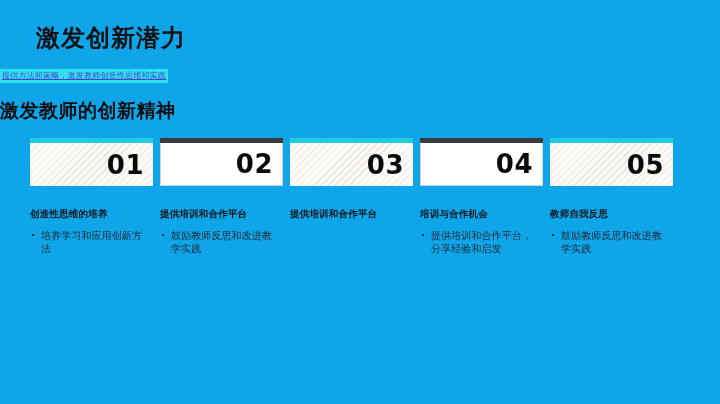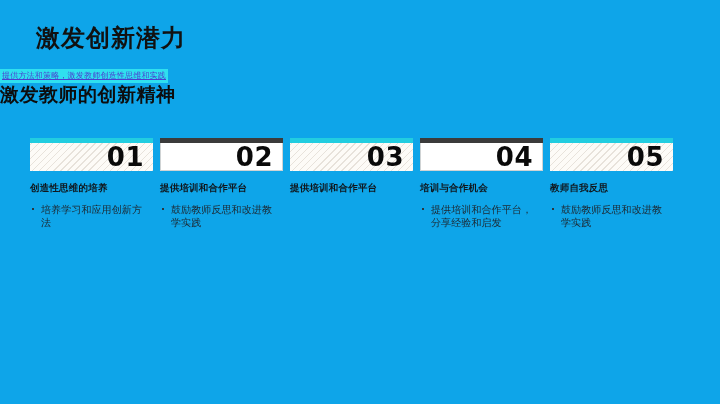--- a/index.html
+++ b/index.html
@@ -50,21 +50,21 @@
     color: #4b3fcf;
     background: #2fe0ef;
     text-decoration: underline;
     text-underline-offset: 1px;
     padding: 1px 2px;
     letter-spacing: 0.2px;
     white-space: nowrap;
     cursor: pointer;
   }
   .main-heading {
-    margin-top: 0;
+    margin-top: 16px;
     font-size: 19px;
     font-weight: bold;
     color: #0d0d0d;
     letter-spacing: 0.5px;
     line-height: 1.25;
     white-space: nowrap;
   }
 
   
   .cards-row {
@@ -83,21 +83,21 @@
   .card-bar {
     height: 5px;
     width: 100%;
     background: #22cde0;
   }
   .card.dark .card-bar {
     background: #3b3b3b;
   }
   .card-num-box {
     position: relative;
-    height: 28px;
+    height: 43px;
     box-sizing: border-box;
     background-color: #fdfbf7;
     background-image: repeating-linear-gradient(
       -45deg,
       rgba(214, 206, 196, 0.55) 0px,
       rgba(214, 206, 196, 0.55) 1px,
       rgba(255, 255, 255, 0) 1px,
       rgba(255, 255, 255, 0) 5px
     );
     display: flex;
@@ -117,20 +117,21 @@
     font-weight: bold;
     color: #0a0a0a;
     letter-spacing: 0.5px;
     padding-right: 9px;
     line-height: 1;
     font-family: "DejaVu Sans", "Liberation Sans", sans-serif;
   }
   .card-body {
     padding-top: 11px;
     padding-right: 4px;
+    margin-top: 11px;
   }
   .card-heading {
     font-size: 9.5px;
     font-weight: bold;
     color: #10161c;
     line-height: 1.3;
     letter-spacing: 0.2px;
   }
   .bullet-list {
     margin: 9px 0 0 0;

